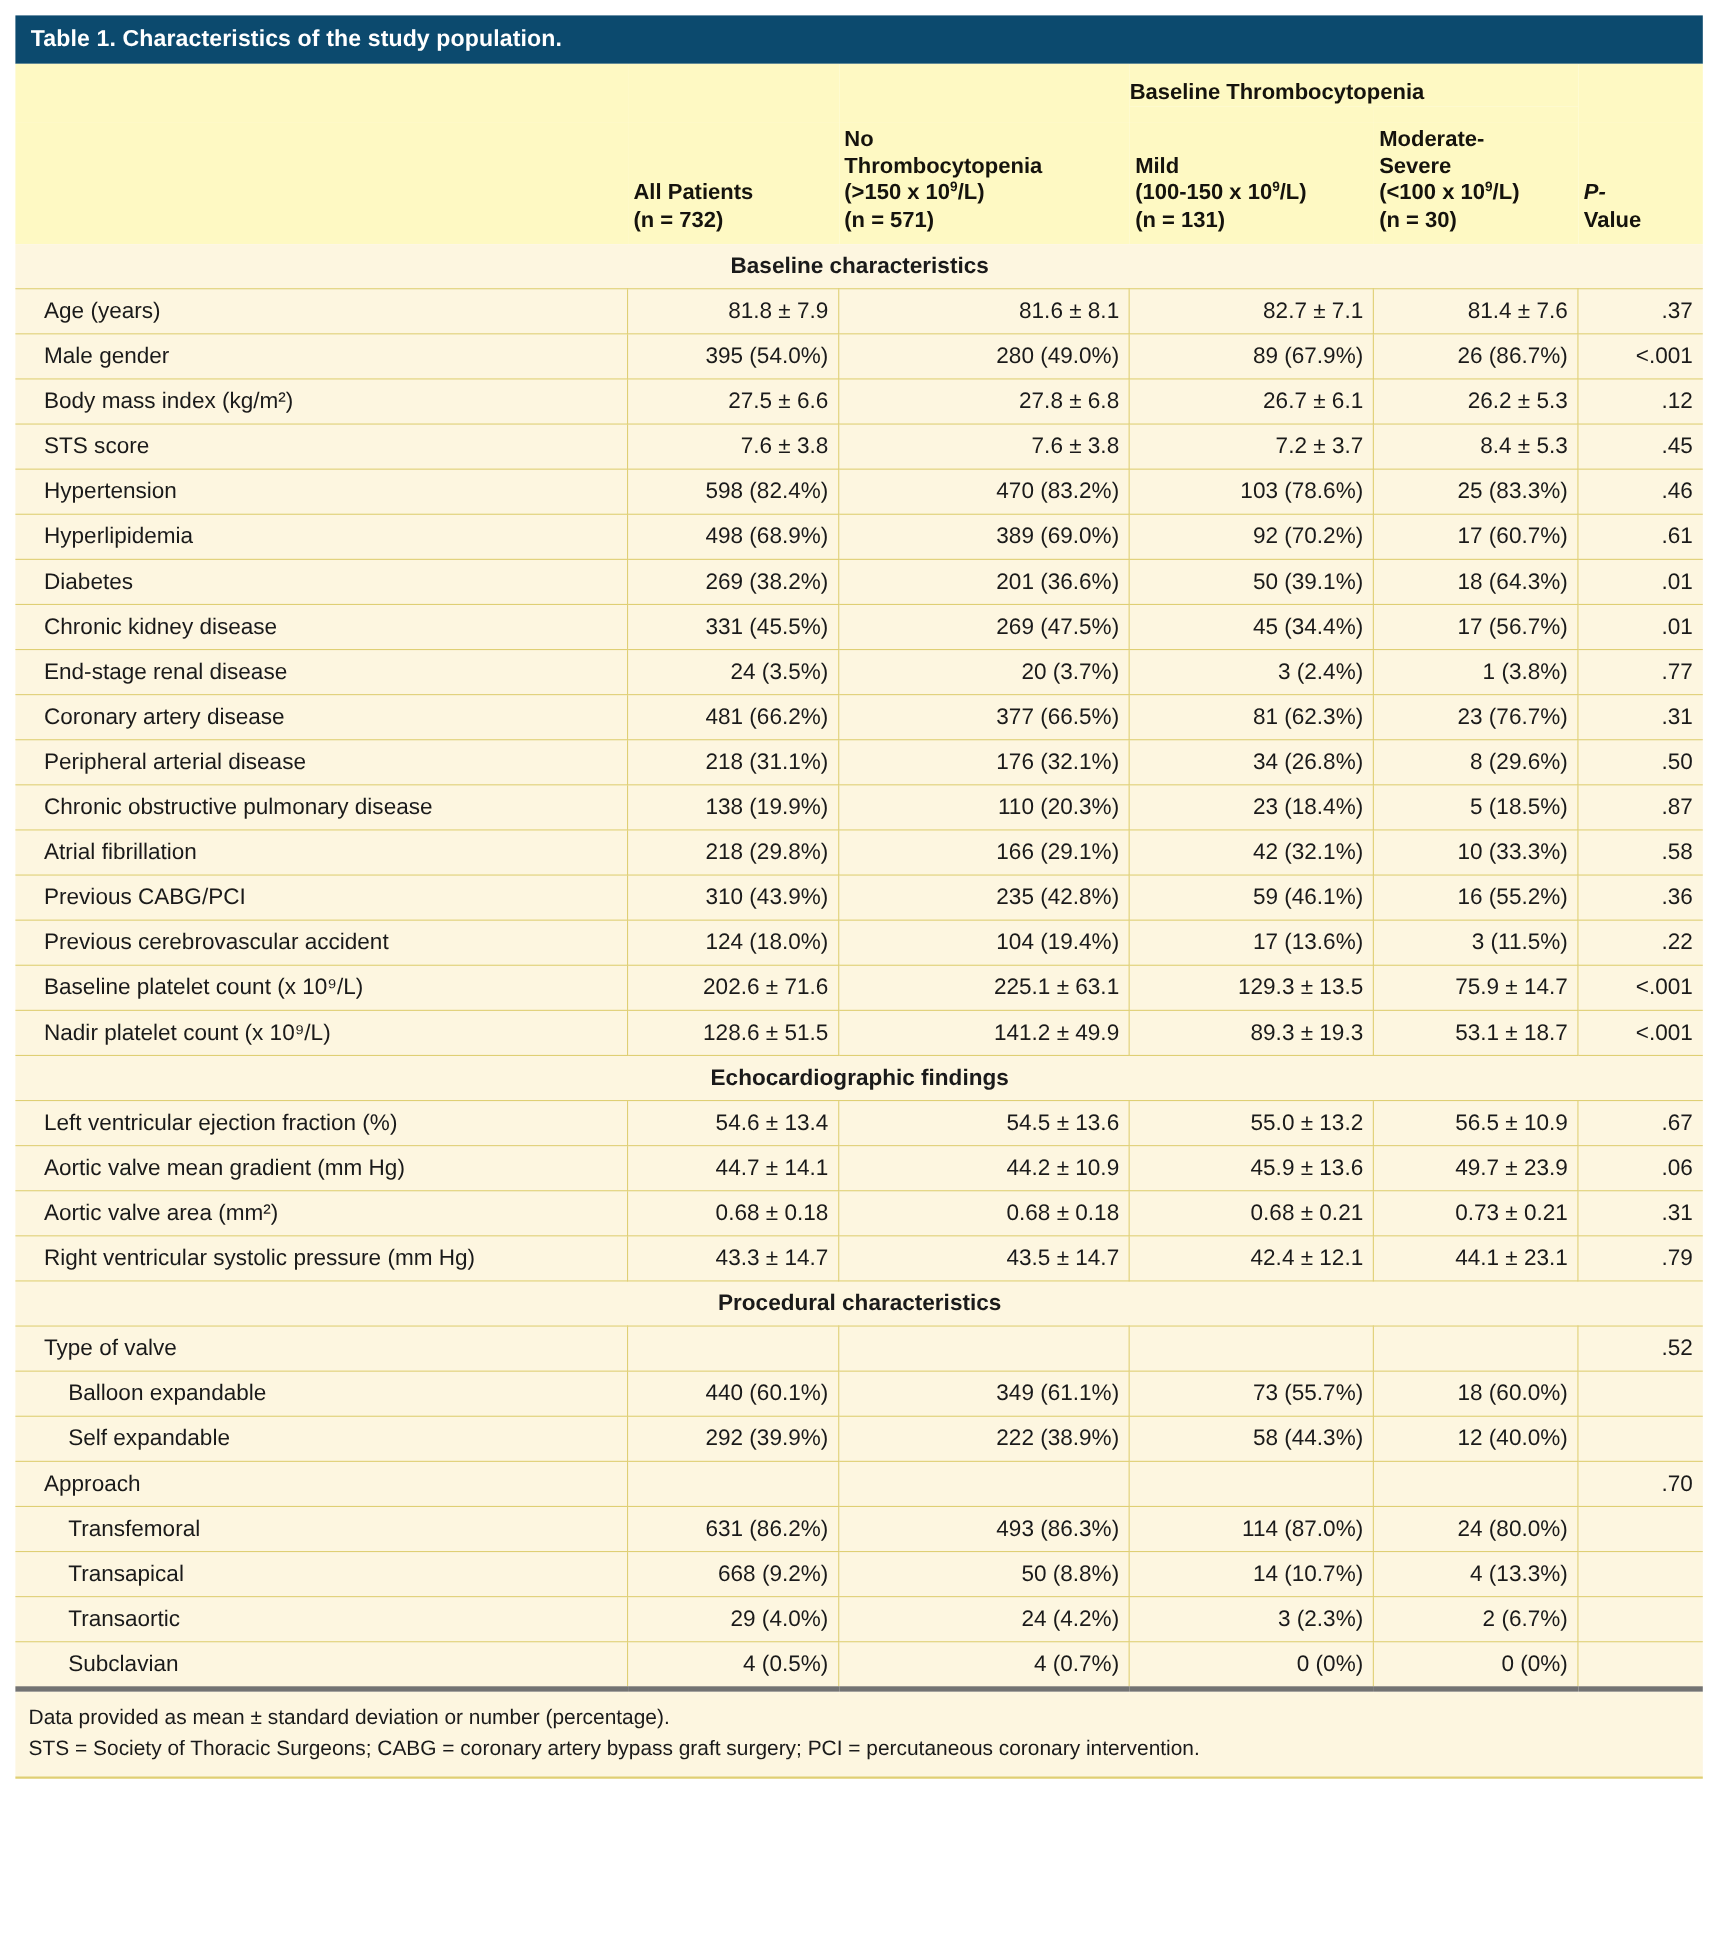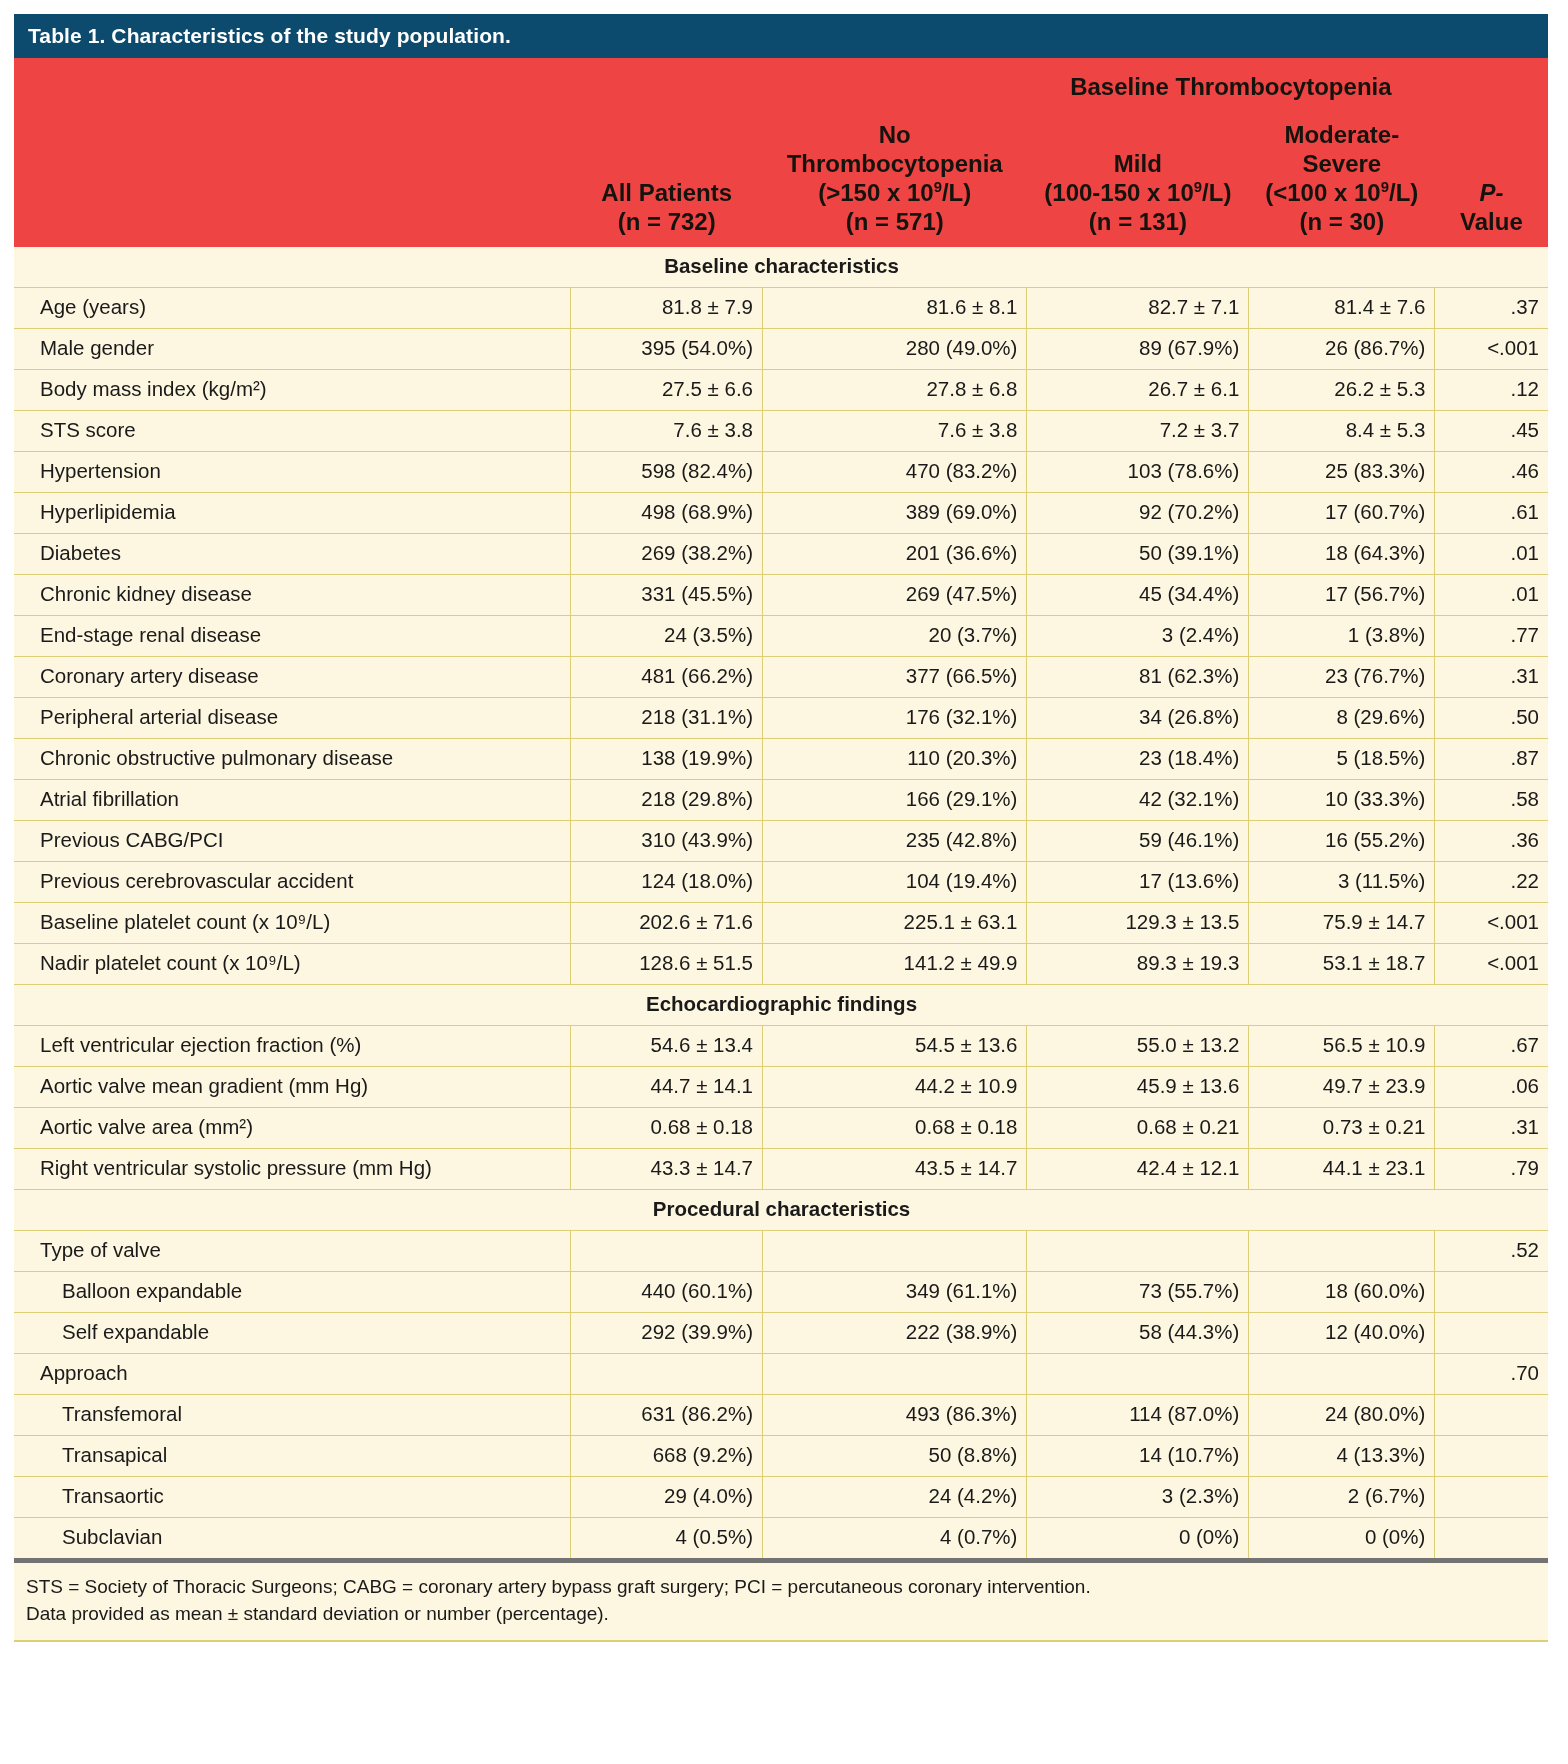--- a/index.html
+++ b/index.html
@@ -45,28 +45,28 @@
 
   table.t1 col.c-label { width: 497px; }
   table.t1 col.c-all   { width: 171px; }
   table.t1 col.c-no    { width: 236px; }
   table.t1 col.c-mild  { width: 198px; }
   table.t1 col.c-mod   { width: 166px; }
   table.t1 col.c-p     { width: 101px; }
 
   
   thead tr th {
-    background: #ef4444;
+    background: #fef9c3;
     color: #15130d;
     font-weight: bold;
-    font-size: 24px;
+    font-size: 20px;
     line-height: 1.22;
     padding: 0;
     vertical-align: bottom;
-    text-align: center;
+    text-align: left;
     border: none;
   }
   th.spacer-left { }
   th.grp {
     vertical-align: top;
     padding-top: 14px;
     font-weight: bold;
   }
   th.colhead {
     padding: 4px 5px 10px 5px;
@@ -424,16 +424,16 @@
           <td class="val">4 (0.5%)</td>
           <td class="val">4 (0.7%)</td>
           <td class="val">0 (0%)</td>
           <td class="val">0 (0%)</td>
           <td class="val pcol"></td>
         </tr>
       </tbody>
   </table>
 
   <div class="footnote" id="footnote">
+      <div>Data provided as mean ± standard deviation or number (percentage).</div>
       <div>STS = Society of Thoracic Surgeons; CABG = coronary artery bypass graft surgery; PCI = percutaneous coronary intervention.</div>
-      <div>Data provided as mean ± standard deviation or number (percentage).</div>
     </div>
 </div>
 
 </body></html>

